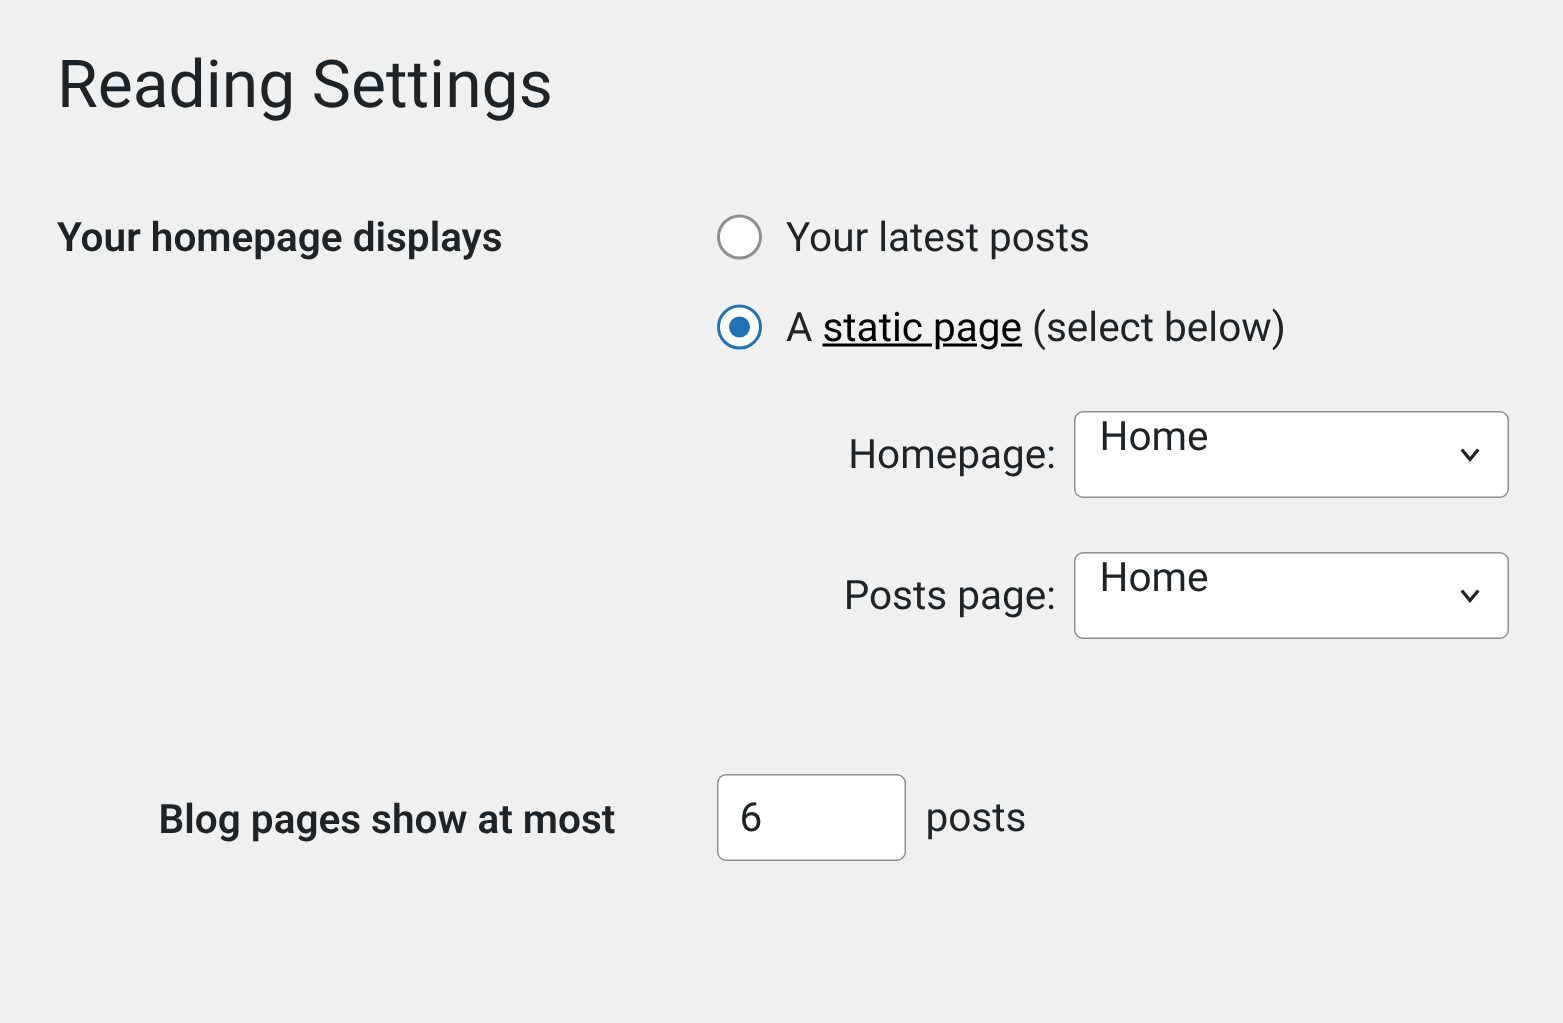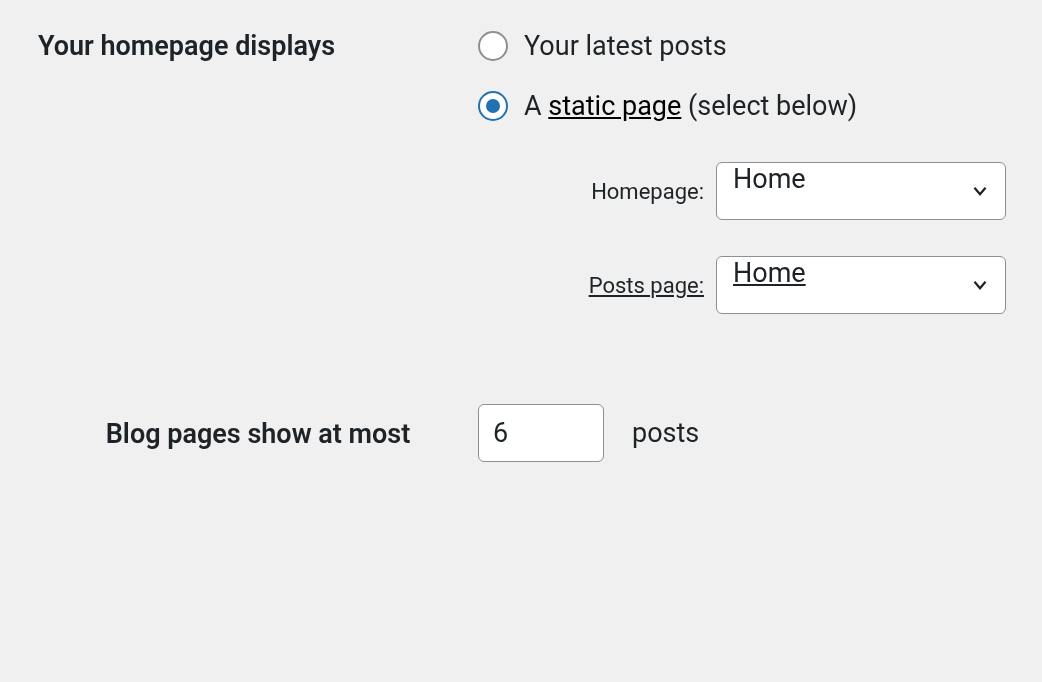--- a/index.html
+++ b/index.html
@@ -75,24 +75,24 @@
     .sub-fields {
       margin-top: 40px;
       padding-left: 36px;
     }
     .sub-row {
       display: flex;
       align-items: center;
       justify-content: flex-start;
       margin-bottom: 36px;
     }
-    .sub-row:last-child { margin-bottom: 0; text-decoration: underline; }
+    .sub-row:last-child { margin-bottom: 0; }
     .sub-label {
       text-align: right;
-      font-size: 22px;
+      font-size: 27px;
       margin-right: 12px;
       width: 190px;
       flex-shrink: 0;
     }
     .select {
       position: relative;
       width: 290px;
       height: 58px;
       background: #fff;
       border: 1px solid #8c8f94;
@@ -116,30 +116,31 @@
       height: 58px;
       background: #fff;
       border: 1px solid #8c8f94;
       border-radius: 6px;
       font-size: 27px;
       padding: 0 14px;
       font-family: inherit;
       color: #1d2327;
     }
     .posts-suffix {
-      margin-left: 28px;
+      margin-left: 13px;
       font-size: 27px;
     }
     .blog-row .row-label { padding-top: 14px; text-align: center; }
     .inline-flex { display: inline-flex; align-items: center; }
   </style>
 </head>
 <body>
 
 <div class="wrap">
+  <h1 class="page-title">Reading Settings</h1>
 
   <div class="form-table">
 
     <div class="form-row">
       <div class="row-label">Your homepage displays</div>
       <div class="row-content">
         <div class="radio-line">
           <span class="radio"></span>
           <span>Your latest posts</span>
         </div>

